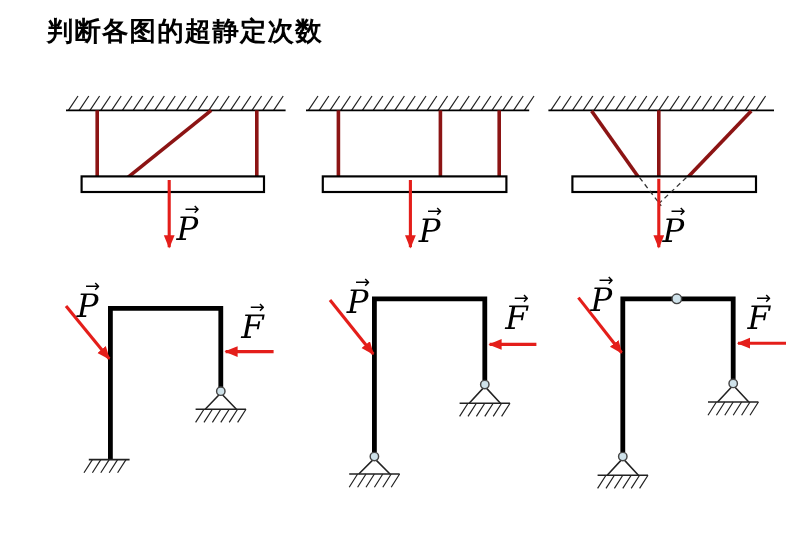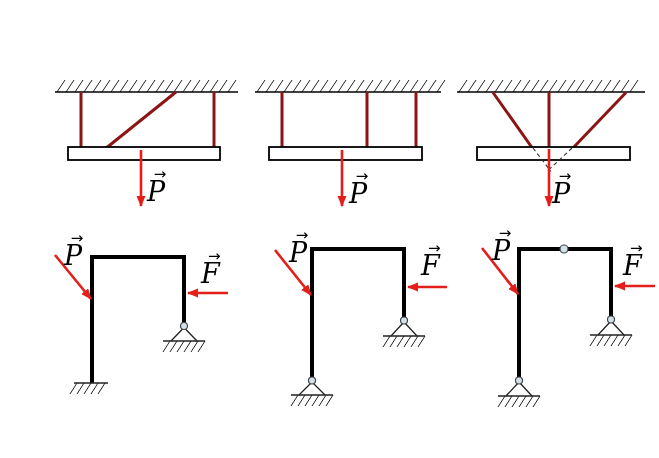--- a/index.html
+++ b/index.html
@@ -20,20 +20,21 @@
   .ah{fill:var(--arrow,#e41e1a);}
   .vec-label{position:absolute;display:flex;flex-direction:column;align-items:center;color:#000;}
   .vec-arrow{font-family:"DejaVu Sans","Liberation Sans",sans-serif;font-size:15px;line-height:8px;height:9px;
              transform:translateX(4px);}
   .vec-letter{font-family:"DejaVu Serif","Liberation Serif",serif;font-style:italic;font-size:27px;line-height:26px;}
 </style>
 </head>
 <body>
 
 <div id="page">
+  <div id="title">判断各图的超静定次数</div>
 
   <svg width="659" height="458" viewBox="0 0 659 458">
     <defs>
       <marker id="ah" markerWidth="12" markerHeight="10" refX="10" refY="4.5" orient="auto" markerUnits="userSpaceOnUse">
         <path class="ah" d="M0 0L11 4.5L0 9Z"></path>
       </marker>
     </defs>
 
     <g>
       <path class="hatch" d="M57 92l8-12M66 92l8-12M75 92l8-12M84 92l8-12M93 92l8-12M102 92l8-12M111 92l8-12M120 92l8-12M129 92l8-12M138 92l8-12M147 92l8-12M156 92l8-12M165 92l8-12M174 92l8-12M183 92l8-12M192 92l8-12M201 92l8-12M210 92l8-12M219 92l8-12M228 92l8-12"></path>

